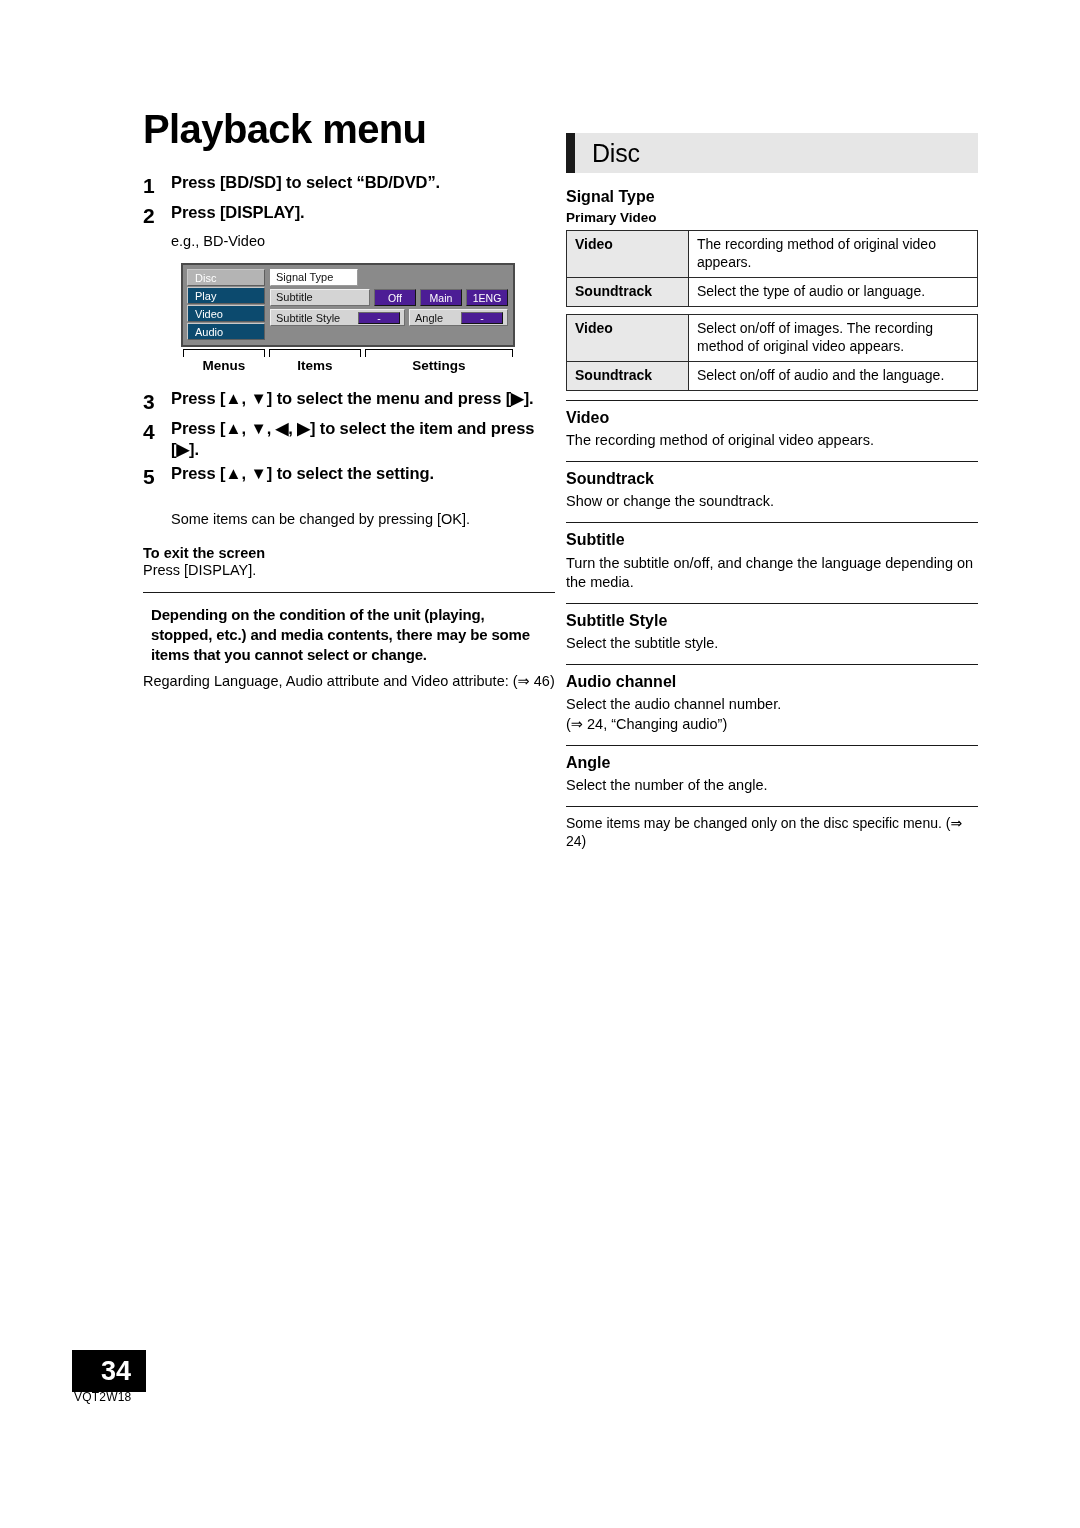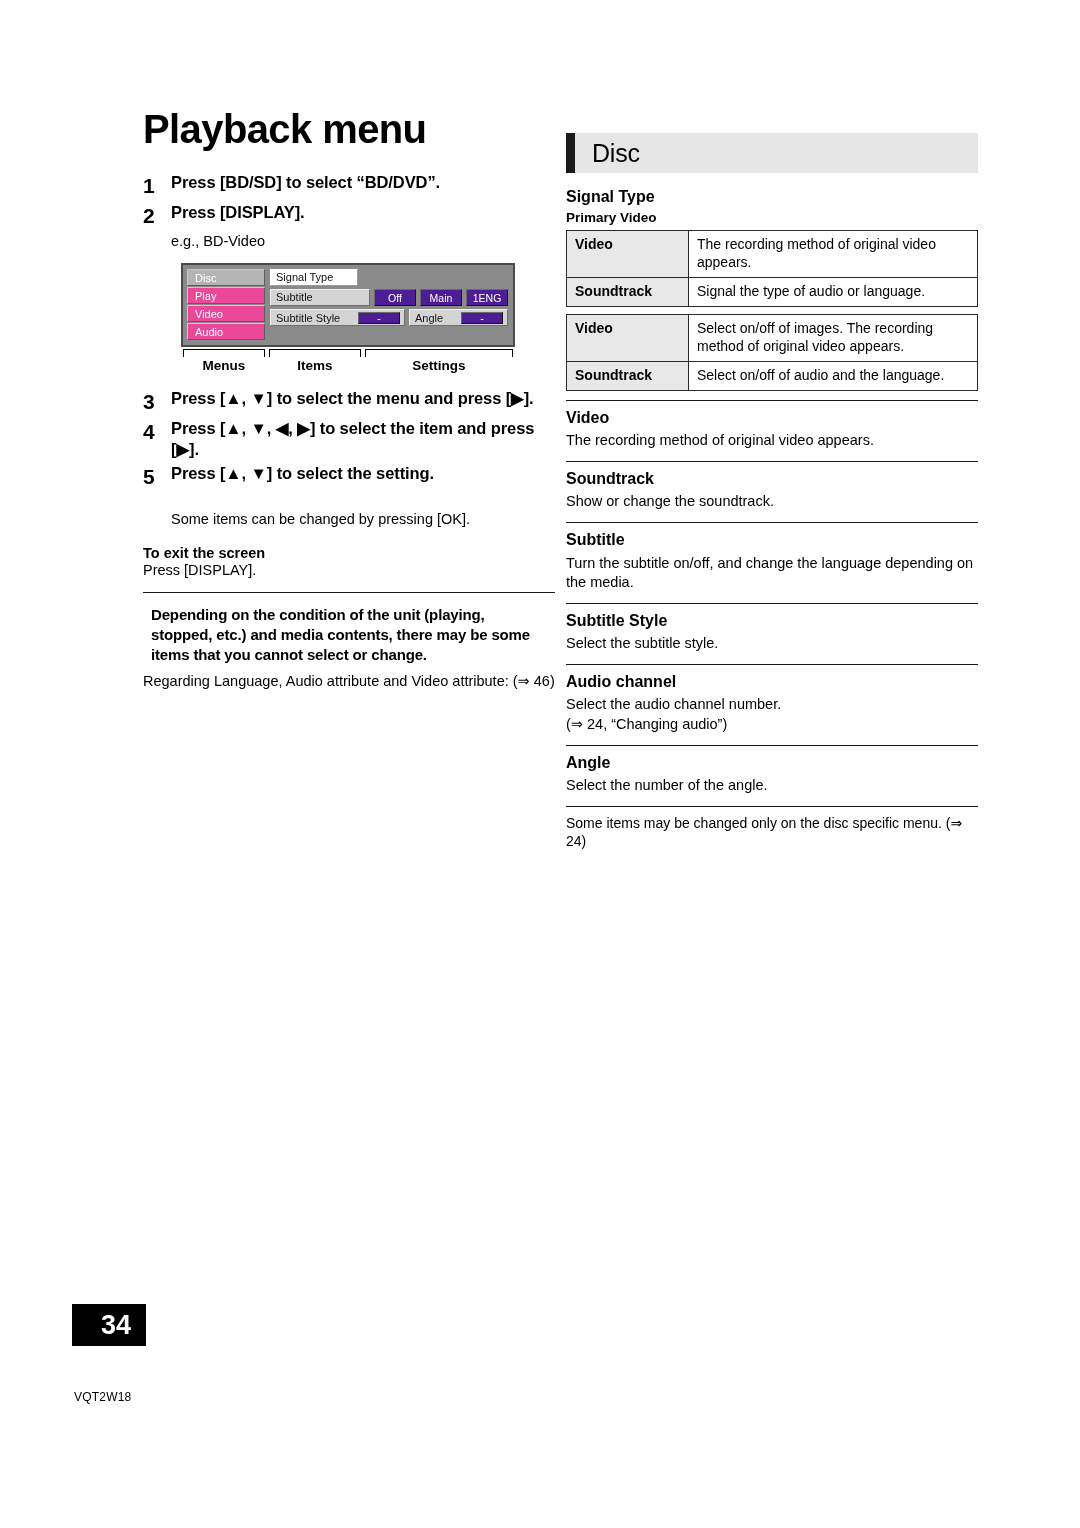--- a/index.html
+++ b/index.html
@@ -107,21 +107,21 @@
     width: 334px;
   }
   .osd-menus {
     width: 78px;
     flex: 0 0 78px;
     display: flex;
     flex-direction: column;
     gap: 1px;
   }
   .osd-menu-item {
-    background: #ec4899;
+    background: #0c4a6e;
     border-top: 1px solid #c8c8c8;
     border-left: 1px solid #c8c8c8;
     border-right: 1px solid #5e5e5e;
     border-bottom: 1px solid #5e5e5e;
     color: #ffffff;
     font-size: 11px;
     line-height: 1;
     padding: 3px 0 3px 7px;
     box-sizing: border-box;
     height: 17px;
@@ -309,21 +309,21 @@
   .model-code {
     position: absolute;
     left: 74px;
     top: 1390px;
     font-size: 12px;
     letter-spacing: 0.2px;
   }
   .page-box {
     position: absolute;
     left: 72px;
-    top: 1304px;
+    top: 1350px;
     width: 74px;
     height: 42px;
     background: #000000;
     color: #ffffff;
     display: flex;
     align-items: center;
     justify-content: center;
     font-size: 27px;
     font-weight: bold;
     box-sizing: border-box;
@@ -441,21 +441,21 @@
   <div class="sec-h3">Primary Video</div>
 
   <table class="spec-table">
     <tbody>
         <tr>
       <td class="key">Video</td>
       <td>The recording method of original video appears.</td>
     </tr>
     <tr>
       <td class="key">Soundtrack</td>
-      <td>Signal the type of audio or language.</td>
+      <td>Select the type of audio or language.</td>
     </tr>
   </tbody>
     </table>
 
 
   <table class="spec-table">
     <tbody>
         <tr>
       <td class="key">Video</td>
       <td>Select on/off of images. The recording method of original video appears.</td>

